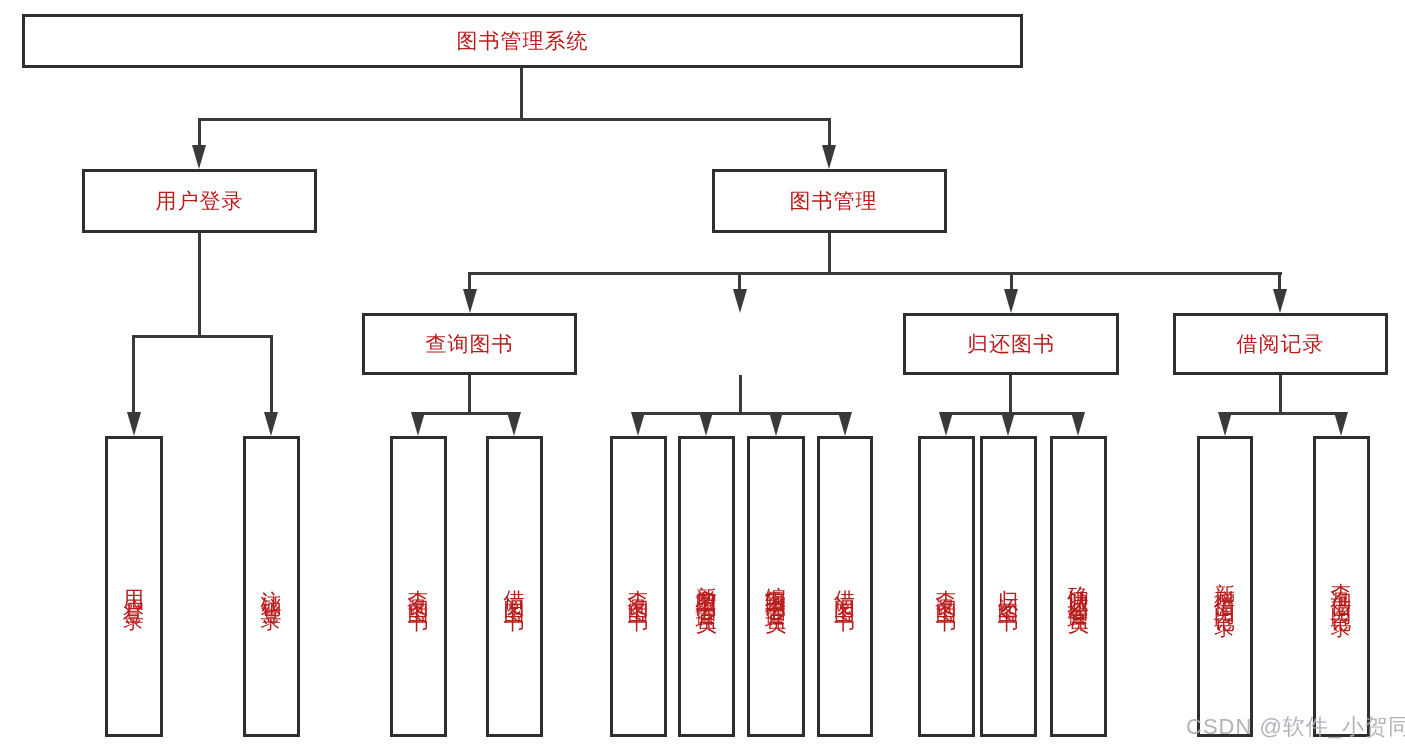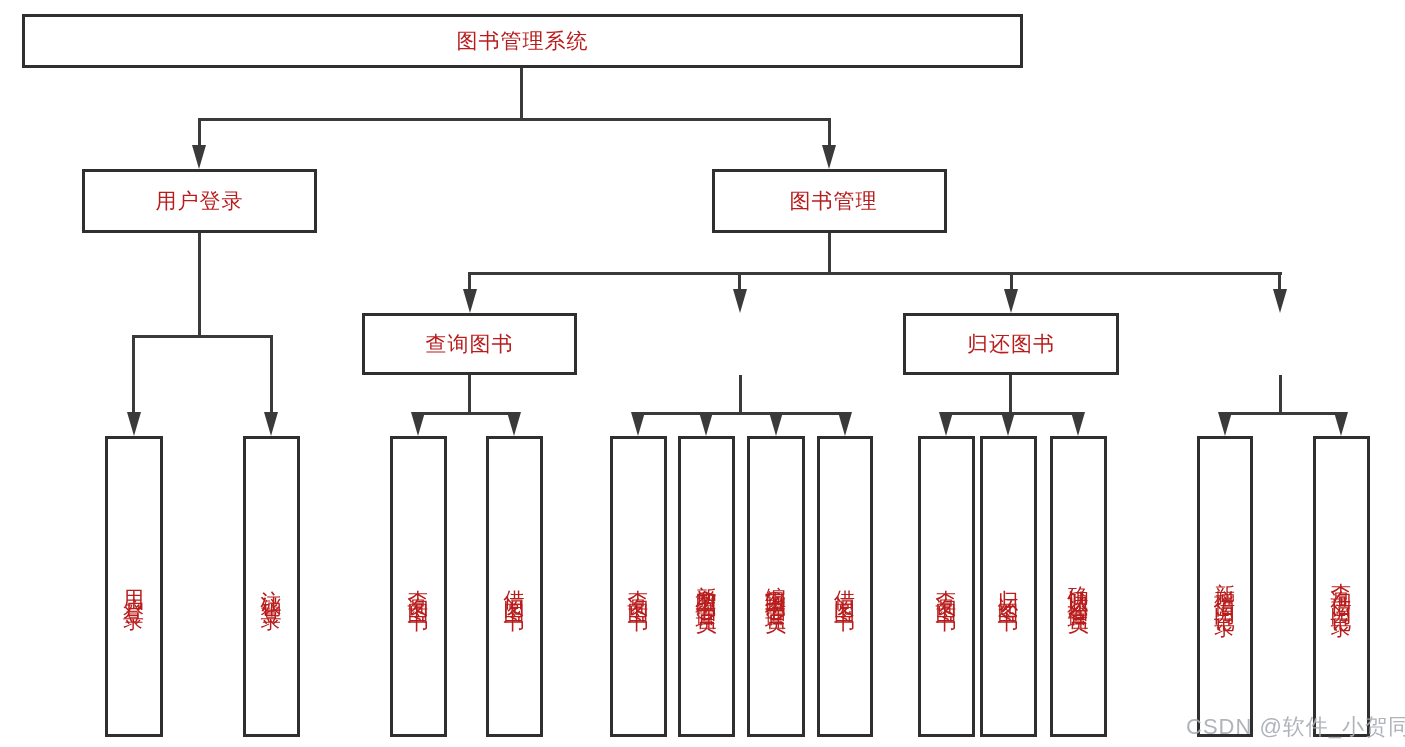--- a/index.html
+++ b/index.html
@@ -68,20 +68,23 @@
   <div class="arr" style="left:733px;top:289px;"></div>
   <div class="arr" style="left:1004px;top:289px;"></div>
   <div class="arr" style="left:1273px;top:289px;"></div>
 
   <div class="box" style="left:362px;top:313px;width:215px;height:62px;">
     <span class="lbl">查询图书</span>
   </div>
   <div class="box" style="left:903px;top:313px;width:216px;height:62px;">
     <span class="lbl">归还图书</span>
   </div>
+  <div class="box" style="left:1173px;top:313px;width:215px;height:62px;">
+    <span class="lbl">借阅记录</span>
+  </div>
 
   <div class="vl" style="left:468px;top:375px;height:37px;"></div>
   <div class="hl" style="left:417px;top:412px;width:100px;"></div>
   <div class="arr" style="left:411px;top:412px;"></div>
   <div class="arr" style="left:507px;top:412px;"></div>
 
   <div class="vl" style="left:739px;top:375px;height:37px;"></div>
   <div class="hl" style="left:637px;top:412px;width:210px;"></div>
   <div class="arr" style="left:631px;top:412px;"></div>
   <div class="arr" style="left:699px;top:412px;"></div>

